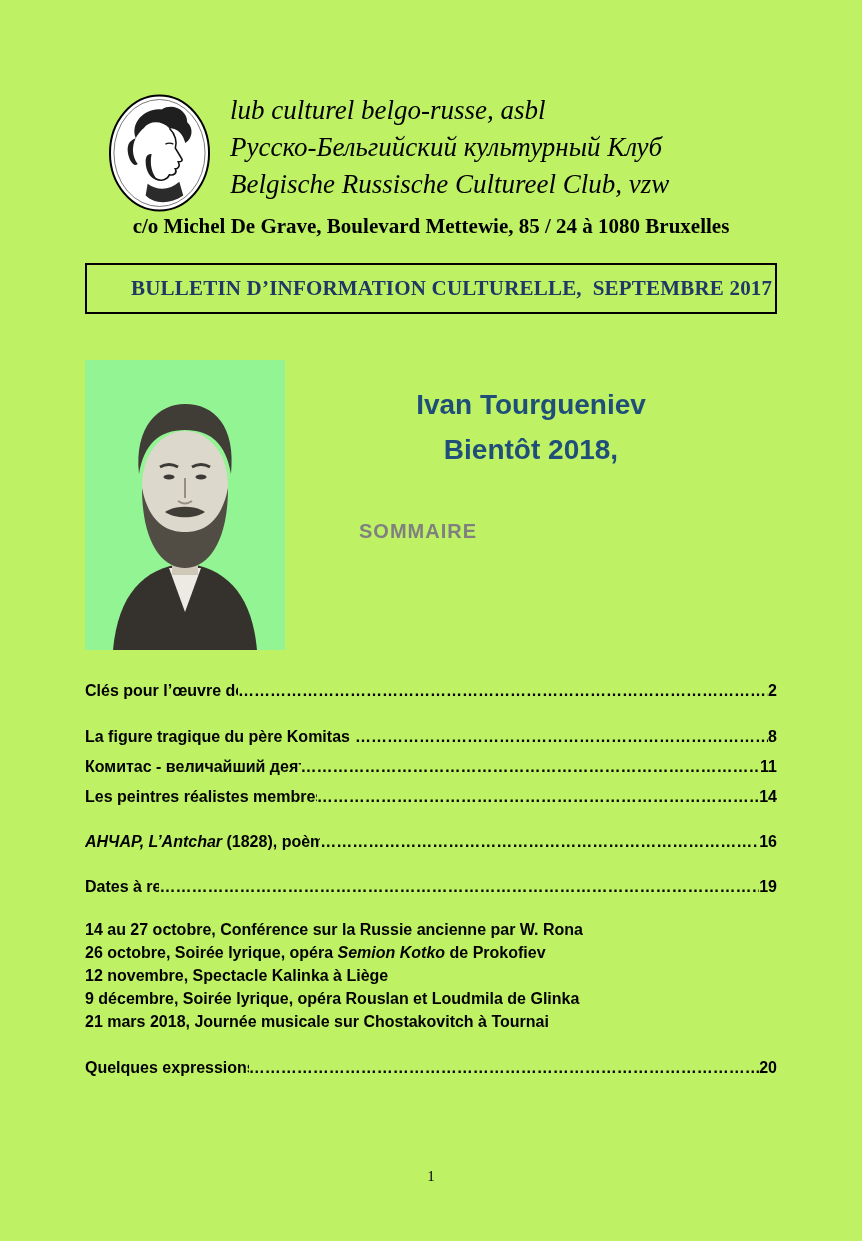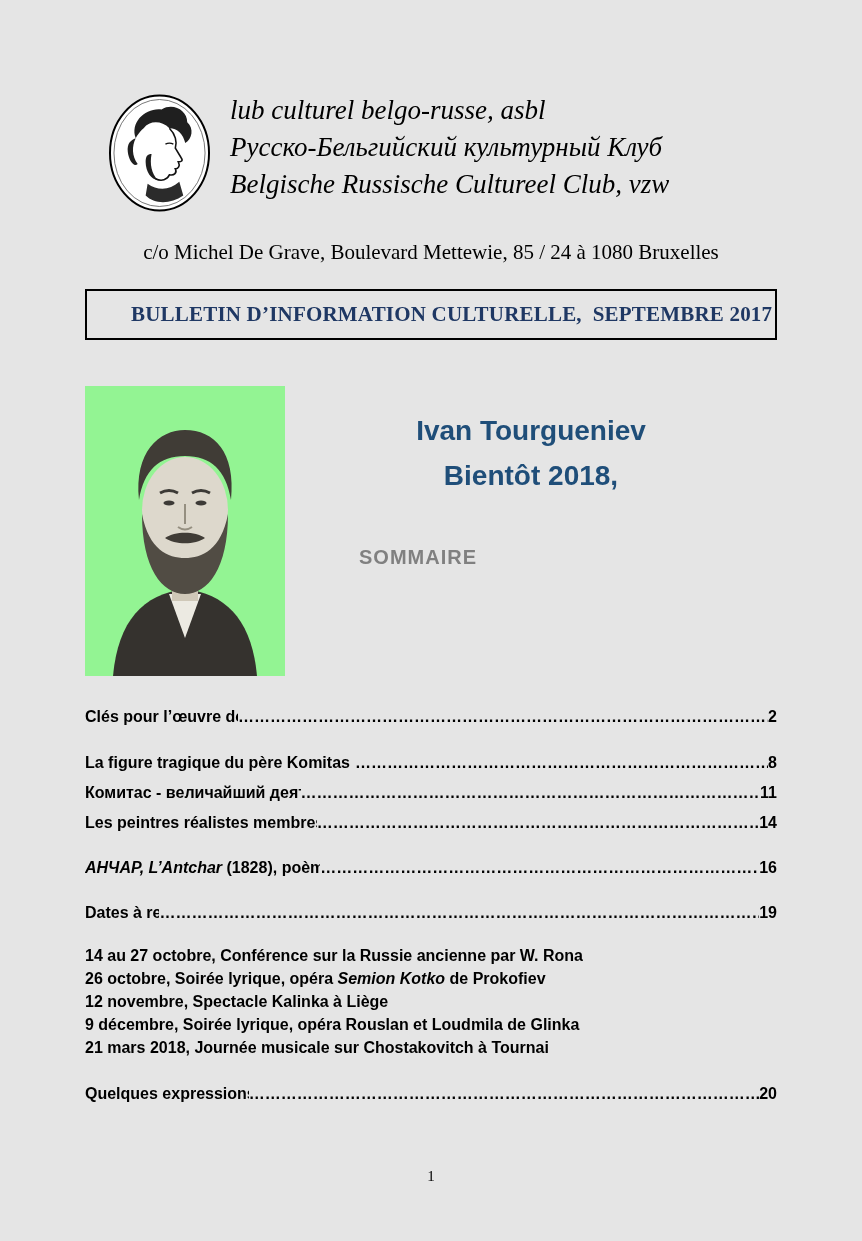--- a/index.html
+++ b/index.html
@@ -1,26 +1,26 @@
 <!DOCTYPE html>
 <html><head>
 <meta charset="utf-8">
 <style>
   html,body{margin:0;padding:0;background:#ffffff;}
   body{width:862px;height:1241px;font-family:"Liberation Sans",sans-serif;color:#000;}
-  .page{position:relative;width:862px;height:1241px;background:#e5e5e5;overflow:hidden;}
+  .page{position:relative;width:862px;height:1241px;background:#bef264;overflow:hidden;}
 
   
   .header-row{display:flex;align-items:flex-start;margin:92px 0 0 108px;}
   .logo{width:104px;height:122px;flex:none;}
   .club-names{margin-left:18px;font-family:"Liberation Serif",serif;}
   .club-line{font-style:italic;font-size:27px;line-height:37px;white-space:pre;}
   .founded{font-size:17px;line-height:24px;margin-top:3px;white-space:pre;}
 
-  .address{margin-top:26px;text-align:center;font-family:"Liberation Serif",serif;font-size:21px;white-space:pre;}
+  .address{text-align:center;font-family:"Liberation Serif",serif;font-size:21px;white-space:pre;font-weight:bold;}
 
   .bulletin-box{margin:24px 85px 0 85px;border:2px solid #000;text-align:center;padding:11px 4px;}
   .bulletin-title{font-family:"Liberation Serif",serif;font-weight:bold;font-size:21px;color:#1f3864;white-space:pre;letter-spacing:.2px;margin-left:40px;}
 
   
   .feature{display:flex;margin:46px 85px 0 85px;}
   .portrait{width:200px;height:290px;flex:none;}
   .feature-right{flex:1;min-width:0;}
   .feature-title{margin-top:22px;text-align:center;font-weight:bold;font-size:28px;line-height:45px;color:#1f4e79;}
   .sommaire{margin-top:48px;padding-left:74px;font-weight:bold;font-size:20px;letter-spacing:1px;color:#808080;}

